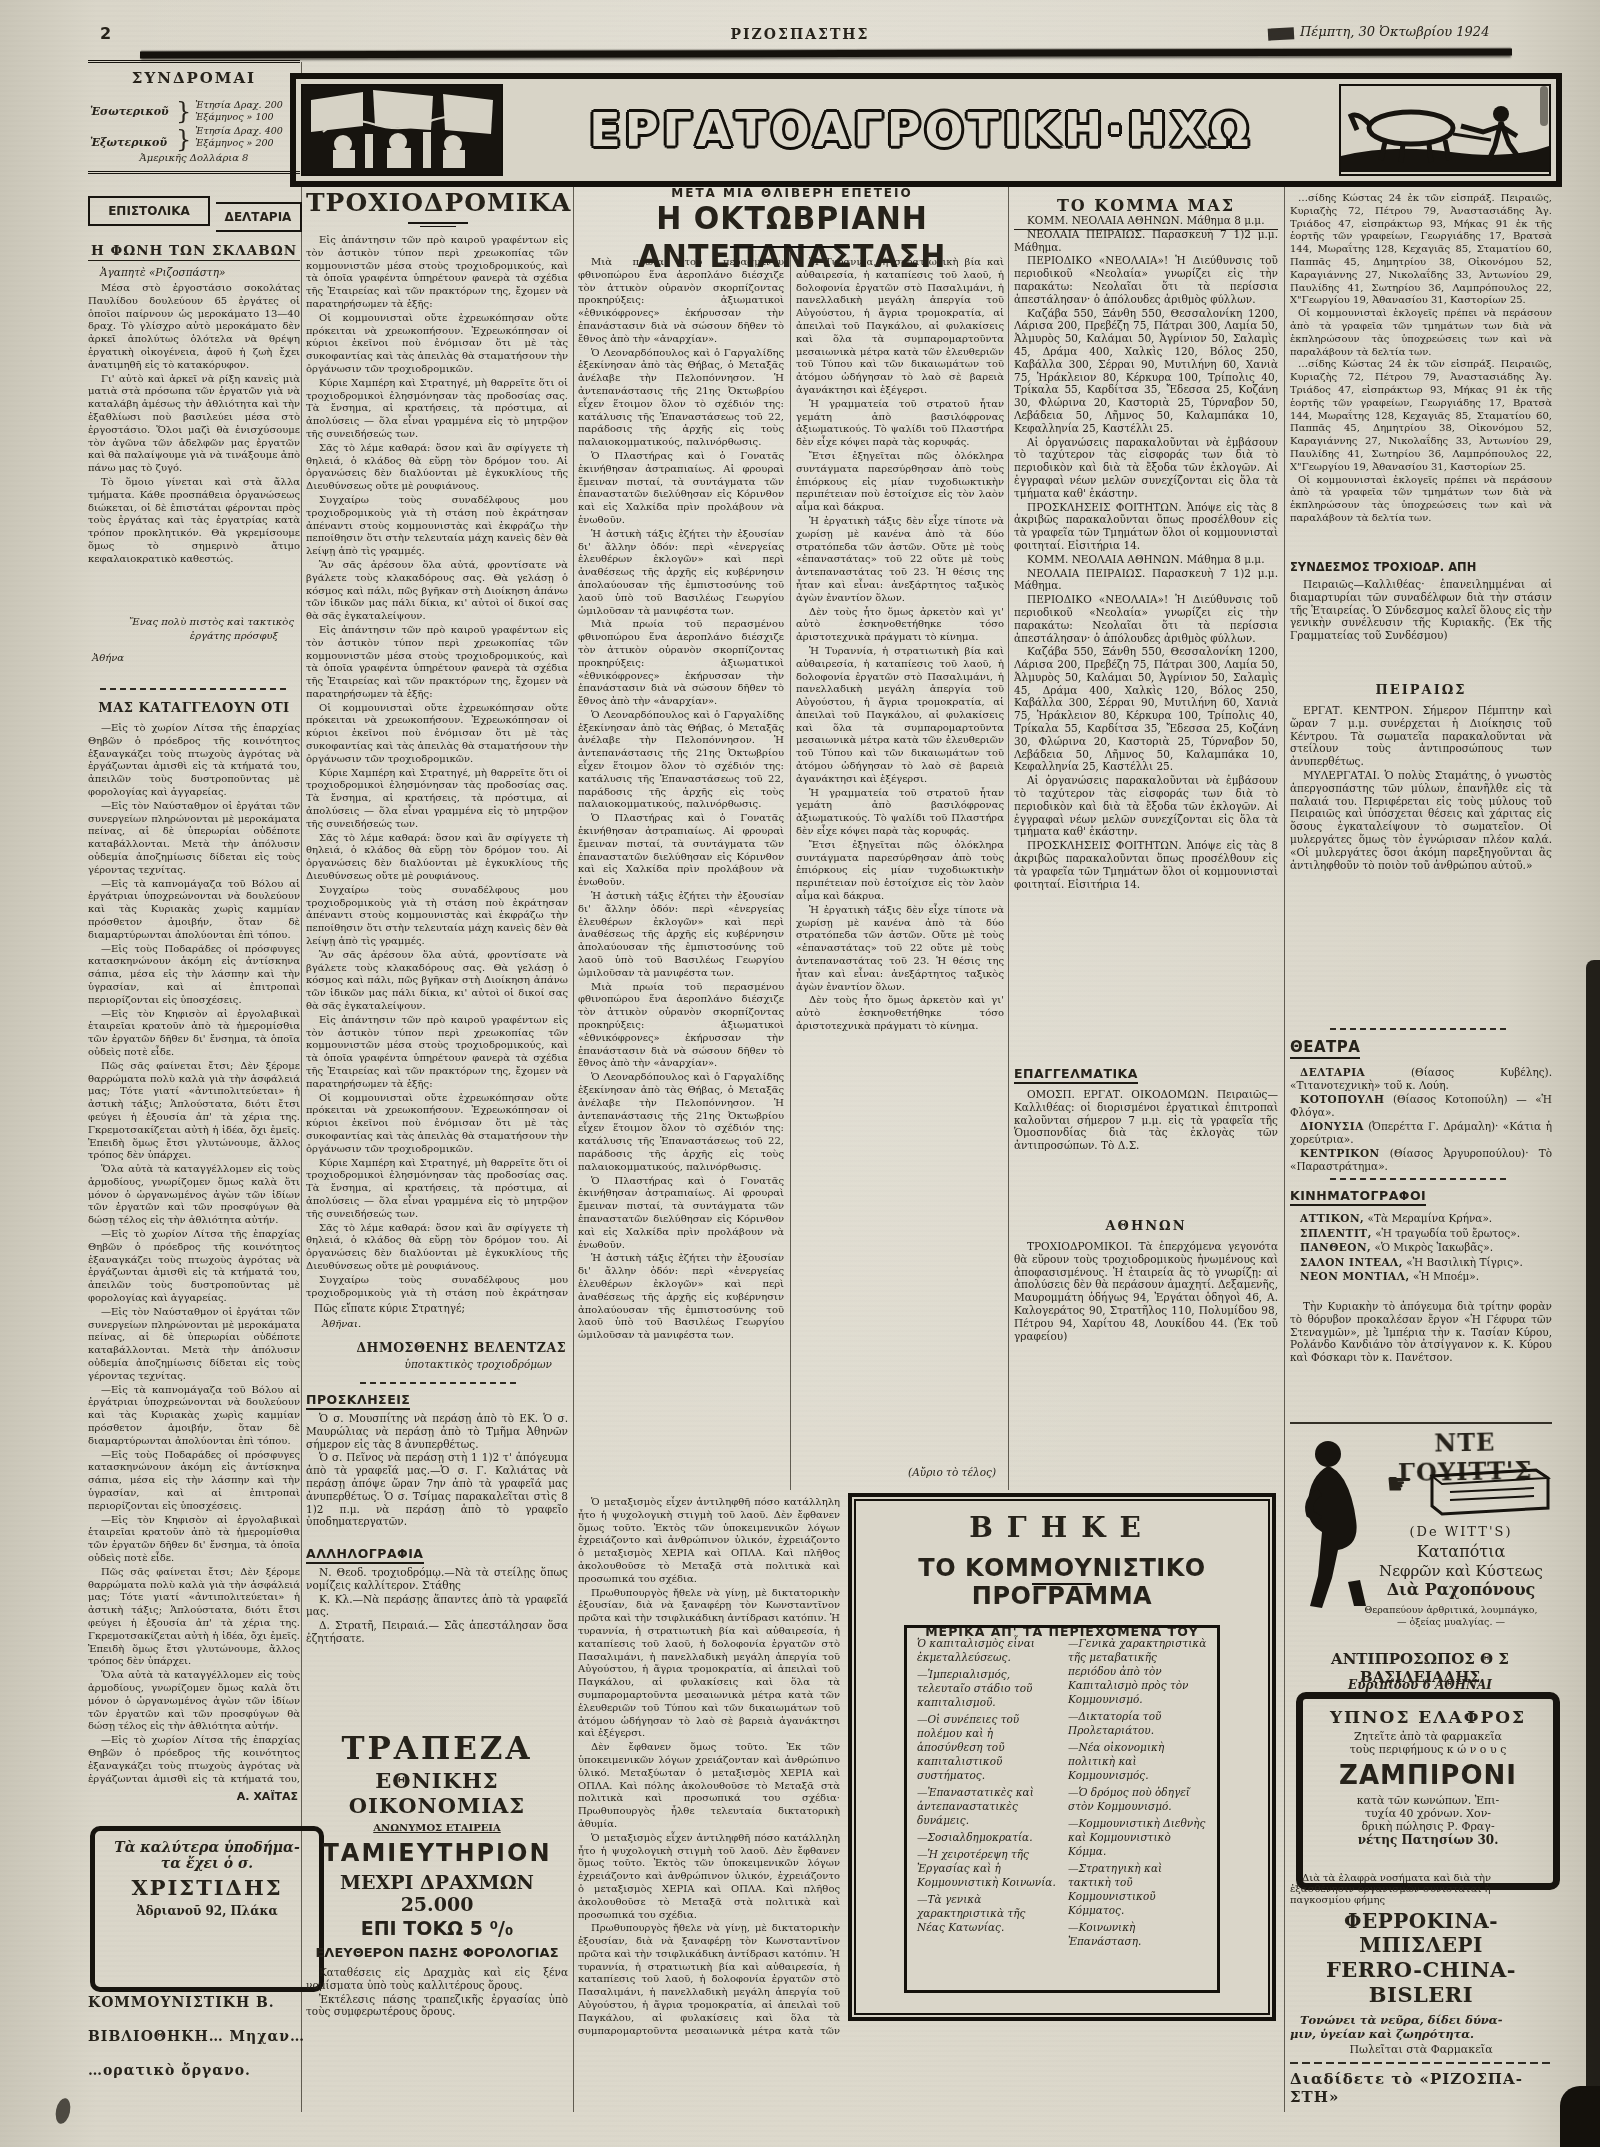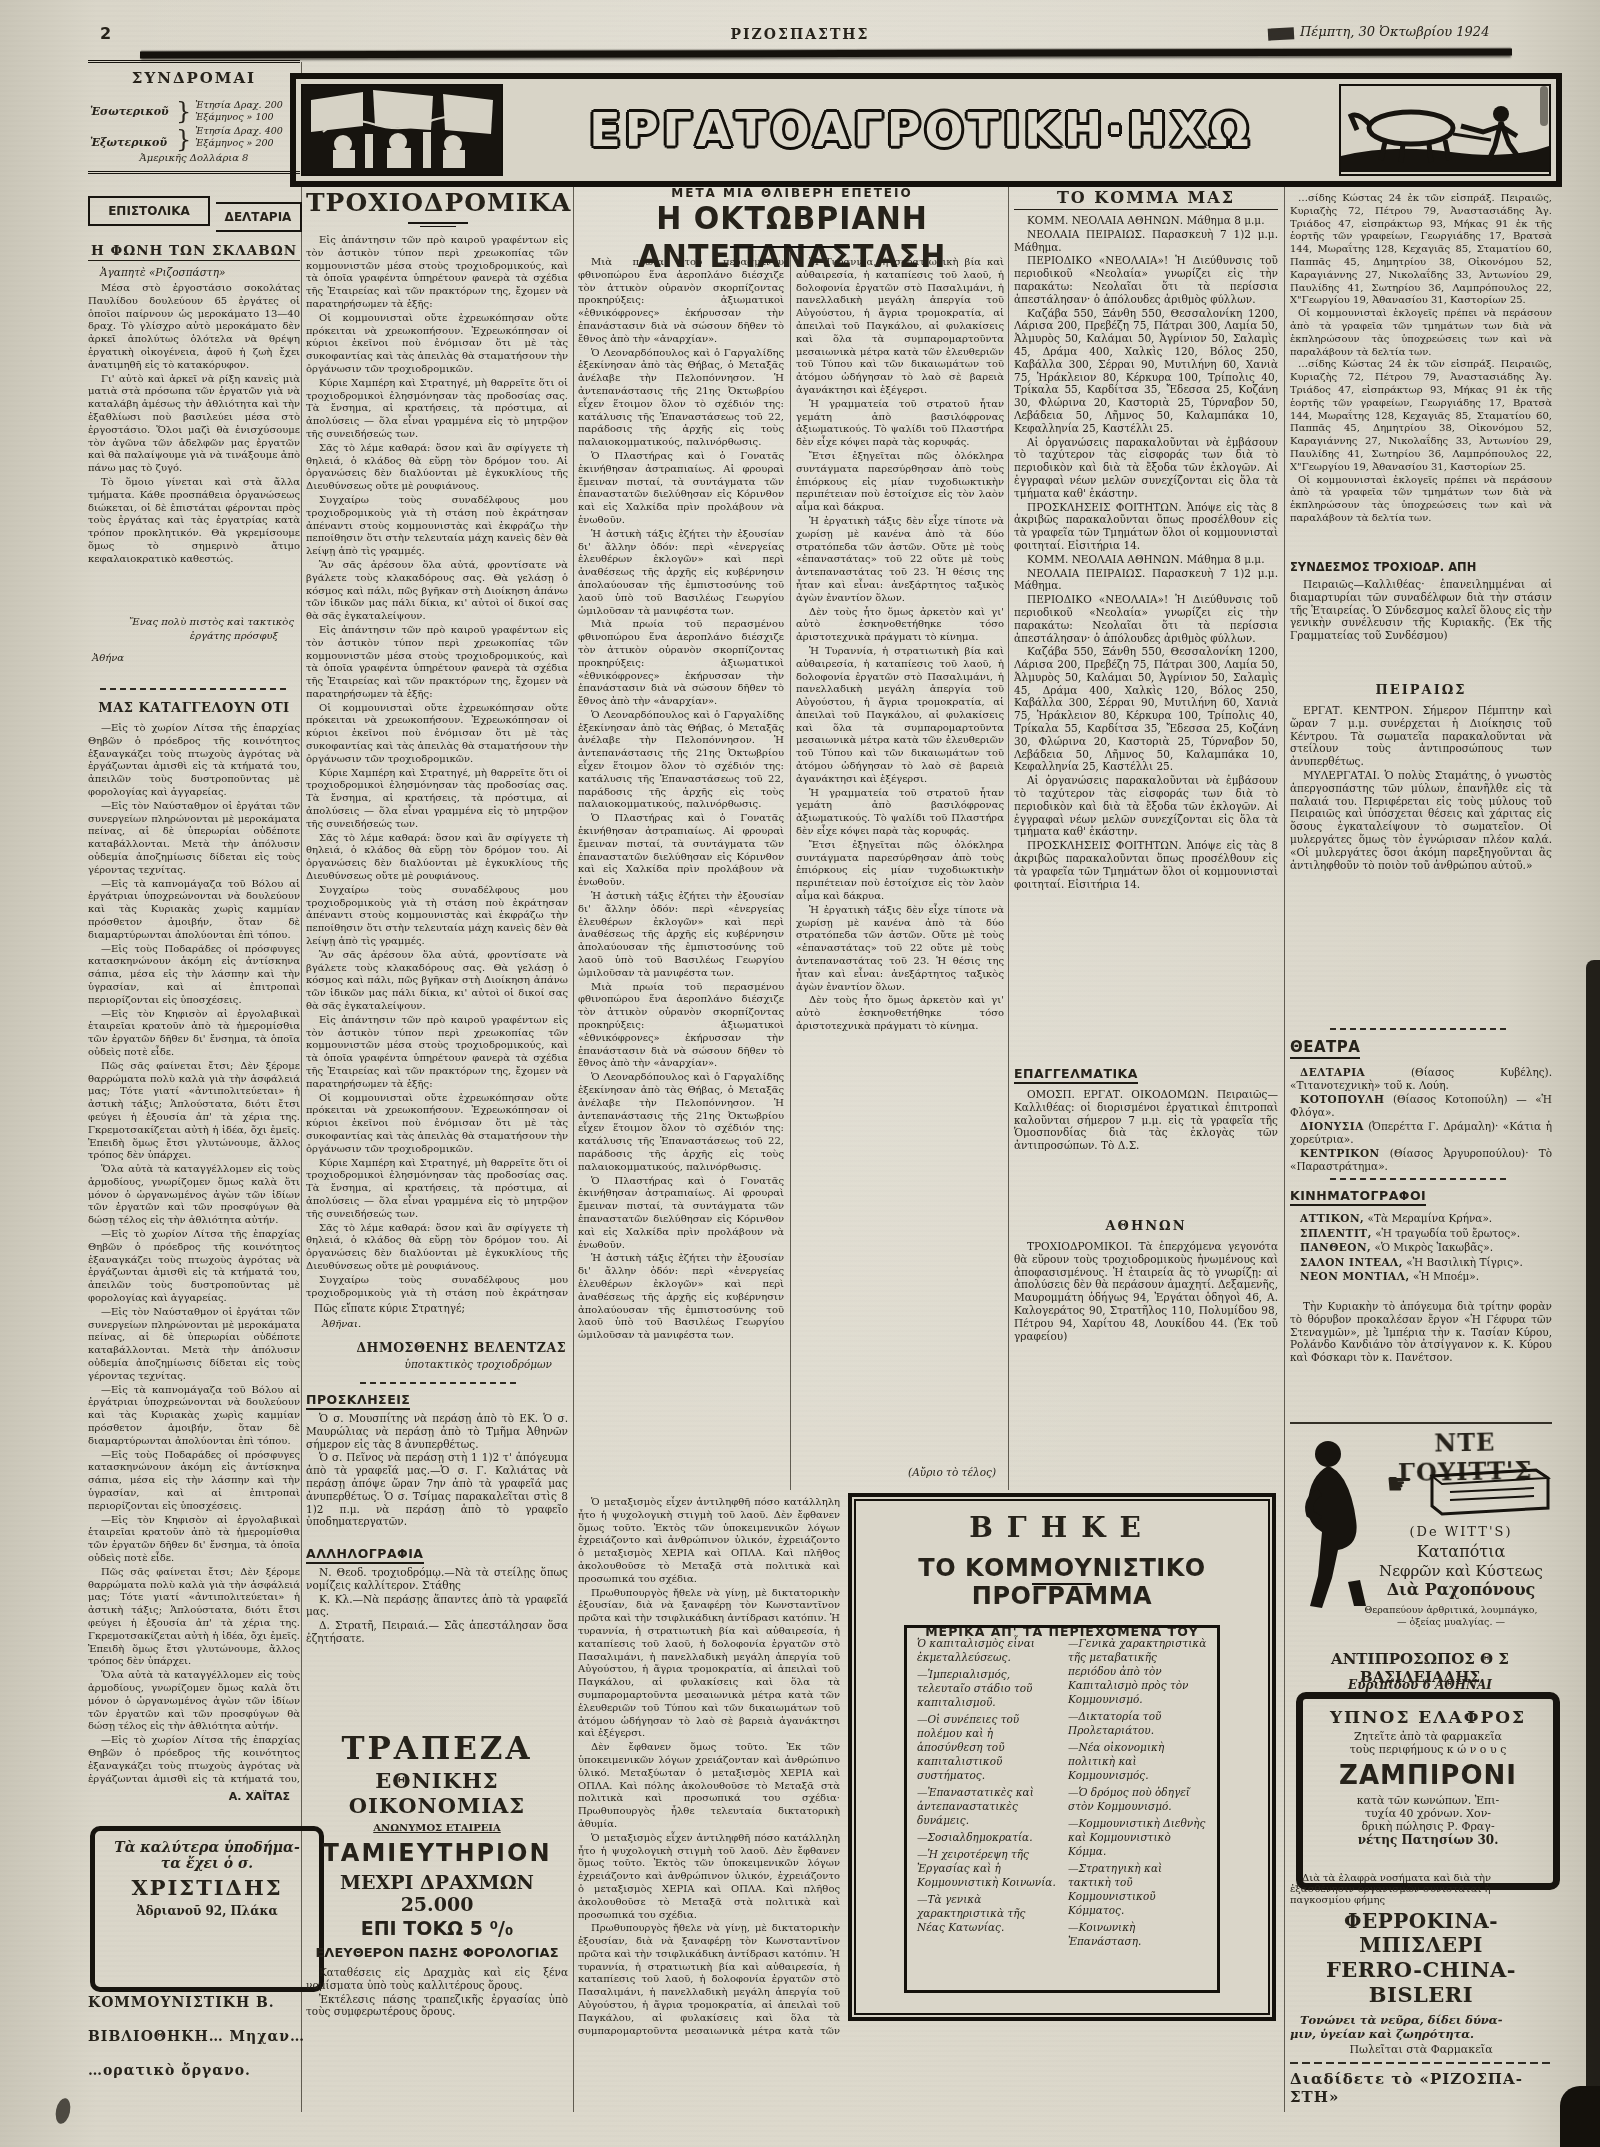--- a/index.html
+++ b/index.html
@@ -146,21 +146,21 @@
       <p>Ὅλα αὐτὰ τὰ καταγγέλλομεν εἰς τοὺς ἁρμοδίους, γνωρίζομεν ὅμως καλὰ ὅτι μόνον ὁ ὠργανωμένος ἀγὼν τῶν ἰδίων τῶν ἐργατῶν καὶ τῶν προσφύγων θὰ δώσῃ τέλος εἰς τὴν ἀθλιότητα αὐτήν.</p>
       <p>—Εἰς τὸ χωρίον Λίτσα τῆς ἐπαρχίας Θηβῶν ὁ πρόεδρος τῆς κοινότητος ἐξαναγκάζει τοὺς πτωχοὺς ἀγρότας νὰ ἐργάζωνται ἀμισθὶ εἰς τὰ κτήματά του, ἀπειλῶν τοὺς δυστροποῦντας μὲ φορολογίας καὶ ἀγγαρείας.</p>
       <p>—Εἰς τὸν Ναύσταθμον οἱ ἐργάται τῶν συνεργείων πληρώνονται μὲ μεροκάματα πείνας, αἱ δὲ ὑπερωρίαι οὐδέποτε καταβάλλονται. Μετὰ τὴν ἀπόλυσιν οὐδεμία ἀποζημίωσις δίδεται εἰς τοὺς γέροντας τεχνίτας.</p>
       <p>—Εἰς τὰ καπνομάγαζα τοῦ Βόλου αἱ ἐργάτριαι ὑποχρεώνονται νὰ δουλεύουν καὶ τὰς Κυριακὰς χωρὶς καμμίαν πρόσθετον ἀμοιβήν, ὅταν δὲ διαμαρτύρωνται ἀπολύονται ἐπὶ τόπου.</p>
       <p>—Εἰς τοὺς Ποδαράδες οἱ πρόσφυγες κατασκηνώνουν ἀκόμη εἰς ἀντίσκηνα σάπια, μέσα εἰς τὴν λάσπην καὶ τὴν ὑγρασίαν, καὶ αἱ ἐπιτροπαὶ περιορίζονται εἰς ὑποσχέσεις.</p>
       <p>—Εἰς τὸν Κηφισὸν αἱ ἐργολαβικαὶ ἑταιρεῖαι κρατοῦν ἀπὸ τὰ ἡμερομίσθια τῶν ἐργατῶν δῆθεν δι' ἔνσημα, τὰ ὁποῖα οὐδεὶς ποτὲ εἶδε.</p>
       <p>Πῶς σᾶς φαίνεται ἔτσι; Δὲν ξέρομε θαρρώματα πολὺ καλὰ γιὰ τὴν ἀσφάλειά μας; Τότε γιατί «ἀντιπολιτεύεται» ἡ ἀστικὴ τάξις; Ἁπλούστατα, διότι ἔτσι φεύγει ἡ ἐξουσία ἀπ' τὰ χέρια της. Γκρεμοτσακίζεται αὐτὴ ἡ ἰδέα, ὄχι ἐμεῖς. Ἐπειδὴ ὅμως ἔτσι γλυτώνουμε, ἄλλος τρόπος δὲν ὑπάρχει.</p>
       <p>Ὅλα αὐτὰ τὰ καταγγέλλομεν εἰς τοὺς ἁρμοδίους, γνωρίζομεν ὅμως καλὰ ὅτι μόνον ὁ ὠργανωμένος ἀγὼν τῶν ἰδίων τῶν ἐργατῶν καὶ τῶν προσφύγων θὰ δώσῃ τέλος εἰς τὴν ἀθλιότητα αὐτήν.</p>
       <p>—Εἰς τὸ χωρίον Λίτσα τῆς ἐπαρχίας Θηβῶν ὁ πρόεδρος τῆς κοινότητος ἐξαναγκάζει τοὺς πτωχοὺς ἀγρότας νὰ ἐργάζωνται ἀμισθὶ εἰς τὰ κτήματά του, ἀπειλῶν τοὺς δυστροποῦντας μὲ φορολογίας καὶ ἀγγαρείας.</p>
     </div>
-  <div class="abs rt b sans" style="left:84px;top:1790px;width:206px;font-size:11px;">Α. ΧΑΪΤΑΣ</div>
+  <div class="abs rt b sans" style="left:92px;top:1790px;width:206px;font-size:11px;">Α. ΧΑΪΤΑΣ</div>
 
   <div class="abs thickbox" style="left:90px;top:1826px;width:212px;height:140px;padding:8px 6px;">
     <div class="ctr b it" style="font-size:14px;">Τὰ καλύτερα ὑποδήμα-</div>
     <div class="ctr b it" style="font-size:14px;">τα ἔχει ὁ σ.</div>
     <div class="ctr b" style="font-size:21px;letter-spacing:2px;margin-top:4px;">ΧΡΙΣΤΙΔΗΣ</div>
     <div class="ctr b smudge" style="font-size:12px;margin-top:4px;">Ἀδριανοῦ 92, Πλάκα</div>
   </div>
   <div class="abs smudge" style="left:88px;top:1978px;width:240px;font-weight:bold;font-size:14px;line-height:20px;letter-spacing:1px;">
       <p>ΚΟΜΜΟΥΝΙΣΤΙΚΗ Β.</p>
       <p>ΒΙΒΛΙΟΘΗΚΗ…  Μηχαν…</p>
@@ -280,21 +280,21 @@
           <p>—Δικτατορία τοῦ Προλεταριάτου.</p>
           <p>—Νέα οἰκονομικὴ πολιτικὴ καὶ Κομμουνισμός.</p>
           <p>—Ὁ δρόμος ποὺ ὁδηγεῖ στὸν Κομμουνισμό.</p>
           <p>—Κομμουνιστικὴ Διεθνὴς καὶ Κομμουνιστικὸ Κόμμα.</p>
           <p>—Στρατηγικὴ καὶ τακτικὴ τοῦ Κομμουνιστικοῦ Κόμματος.</p>
           <p>—Κοινωνικὴ Ἐπανάσταση.</p>
         </div>
     </div>
   </div>
 
-  <div class="abs ctr b" style="left:1014px;top:188px;width:264px;font-size:16px;letter-spacing:2px;border-bottom:1px solid #211d15;padding-bottom:2px;">ΤΟ ΚΟΜΜΑ ΜΑΣ</div>
+  <div class="abs ctr b" style="left:1014px;top:196px;width:264px;font-size:16px;letter-spacing:2px;border-bottom:1px solid #211d15;padding-bottom:14px;">ΤΟ ΚΟΜΜΑ ΜΑΣ</div>
   <div class="abs body" style="left:1014px;top:214px;width:264px;height:840px;font-size:10.5px;">
       <p>ΚΟΜΜ. ΝΕΟΛΑΙΑ ΑΘΗΝΩΝ. Μάθημα 8 μ.μ.</p>
       <p>ΝΕΟΛΑΙΑ ΠΕΙΡΑΙΩΣ. Παρασκευὴ 7 1)2 μ.μ. Μάθημα.</p>
       <p>ΠΕΡΙΟΔΙΚΟ «ΝΕΟΛΑΙΑ»! Ἡ Διεύθυνσις τοῦ περιοδικοῦ «Νεολαία» γνωρίζει εἰς τὴν παρακάτω: Νεολαῖαι ὅτι τὰ περίσσια ἀπεστάλησαν· ὁ ἀπόλουδες ἀριθμὸς φύλλων.</p>
       <p>Καζάβα 550, Ξάνθη 550, Θεσσαλονίκη 1200, Λάρισα 200, Πρεβέζη 75, Πάτραι 300, Λαμία 50, Ἀλμυρὸς 50, Καλάμαι 50, Ἀγρίνιον 50, Σαλαμὶς 45, Δράμα 400, Χαλκὶς 120, Βόλος 250, Καβάλλα 300, Σέρραι 90, Μυτιλήνη 60, Χανιὰ 75, Ἡράκλειον 80, Κέρκυρα 100, Τρίπολις 40, Τρίκαλα 55, Καρδίτσα 35, Ἔδεσσα 25, Κοζάνη 30, Φλώρινα 20, Καστοριὰ 25, Τύρναβον 50, Λεβάδεια 50, Λῆμνος 50, Καλαμπάκα 10, Κεφαλληνία 25, Καστέλλι 25.</p>
       <p>Αἱ ὀργανώσεις παρακαλοῦνται νὰ ἐμβάσουν τὸ ταχύτερον τὰς εἰσφοράς των διὰ τὸ περιοδικὸν καὶ διὰ τὰ ἔξοδα τῶν ἐκλογῶν. Αἱ ἐγγραφαὶ νέων μελῶν συνεχίζονται εἰς ὅλα τὰ τμήματα καθ' ἑκάστην.</p>
       <p>ΠΡΟΣΚΛΗΣΕΙΣ ΦΟΙΤΗΤΩΝ. Ἀπόψε εἰς τὰς 8 ἀκριβῶς παρακαλοῦνται ὅπως προσέλθουν εἰς τὰ γραφεῖα τῶν Τμημάτων ὅλοι οἱ κομμουνισταὶ φοιτηταί. Εἰσιτήρια 14.</p>
       <p>ΚΟΜΜ. ΝΕΟΛΑΙΑ ΑΘΗΝΩΝ. Μάθημα 8 μ.μ.</p>
       <p>ΝΕΟΛΑΙΑ ΠΕΙΡΑΙΩΣ. Παρασκευὴ 7 1)2 μ.μ. Μάθημα.</p>
       <p>ΠΕΡΙΟΔΙΚΟ «ΝΕΟΛΑΙΑ»! Ἡ Διεύθυνσις τοῦ περιοδικοῦ «Νεολαία» γνωρίζει εἰς τὴν παρακάτω: Νεολαῖαι ὅτι τὰ περίσσια ἀπεστάλησαν· ὁ ἀπόλουδες ἀριθμὸς φύλλων.</p>

